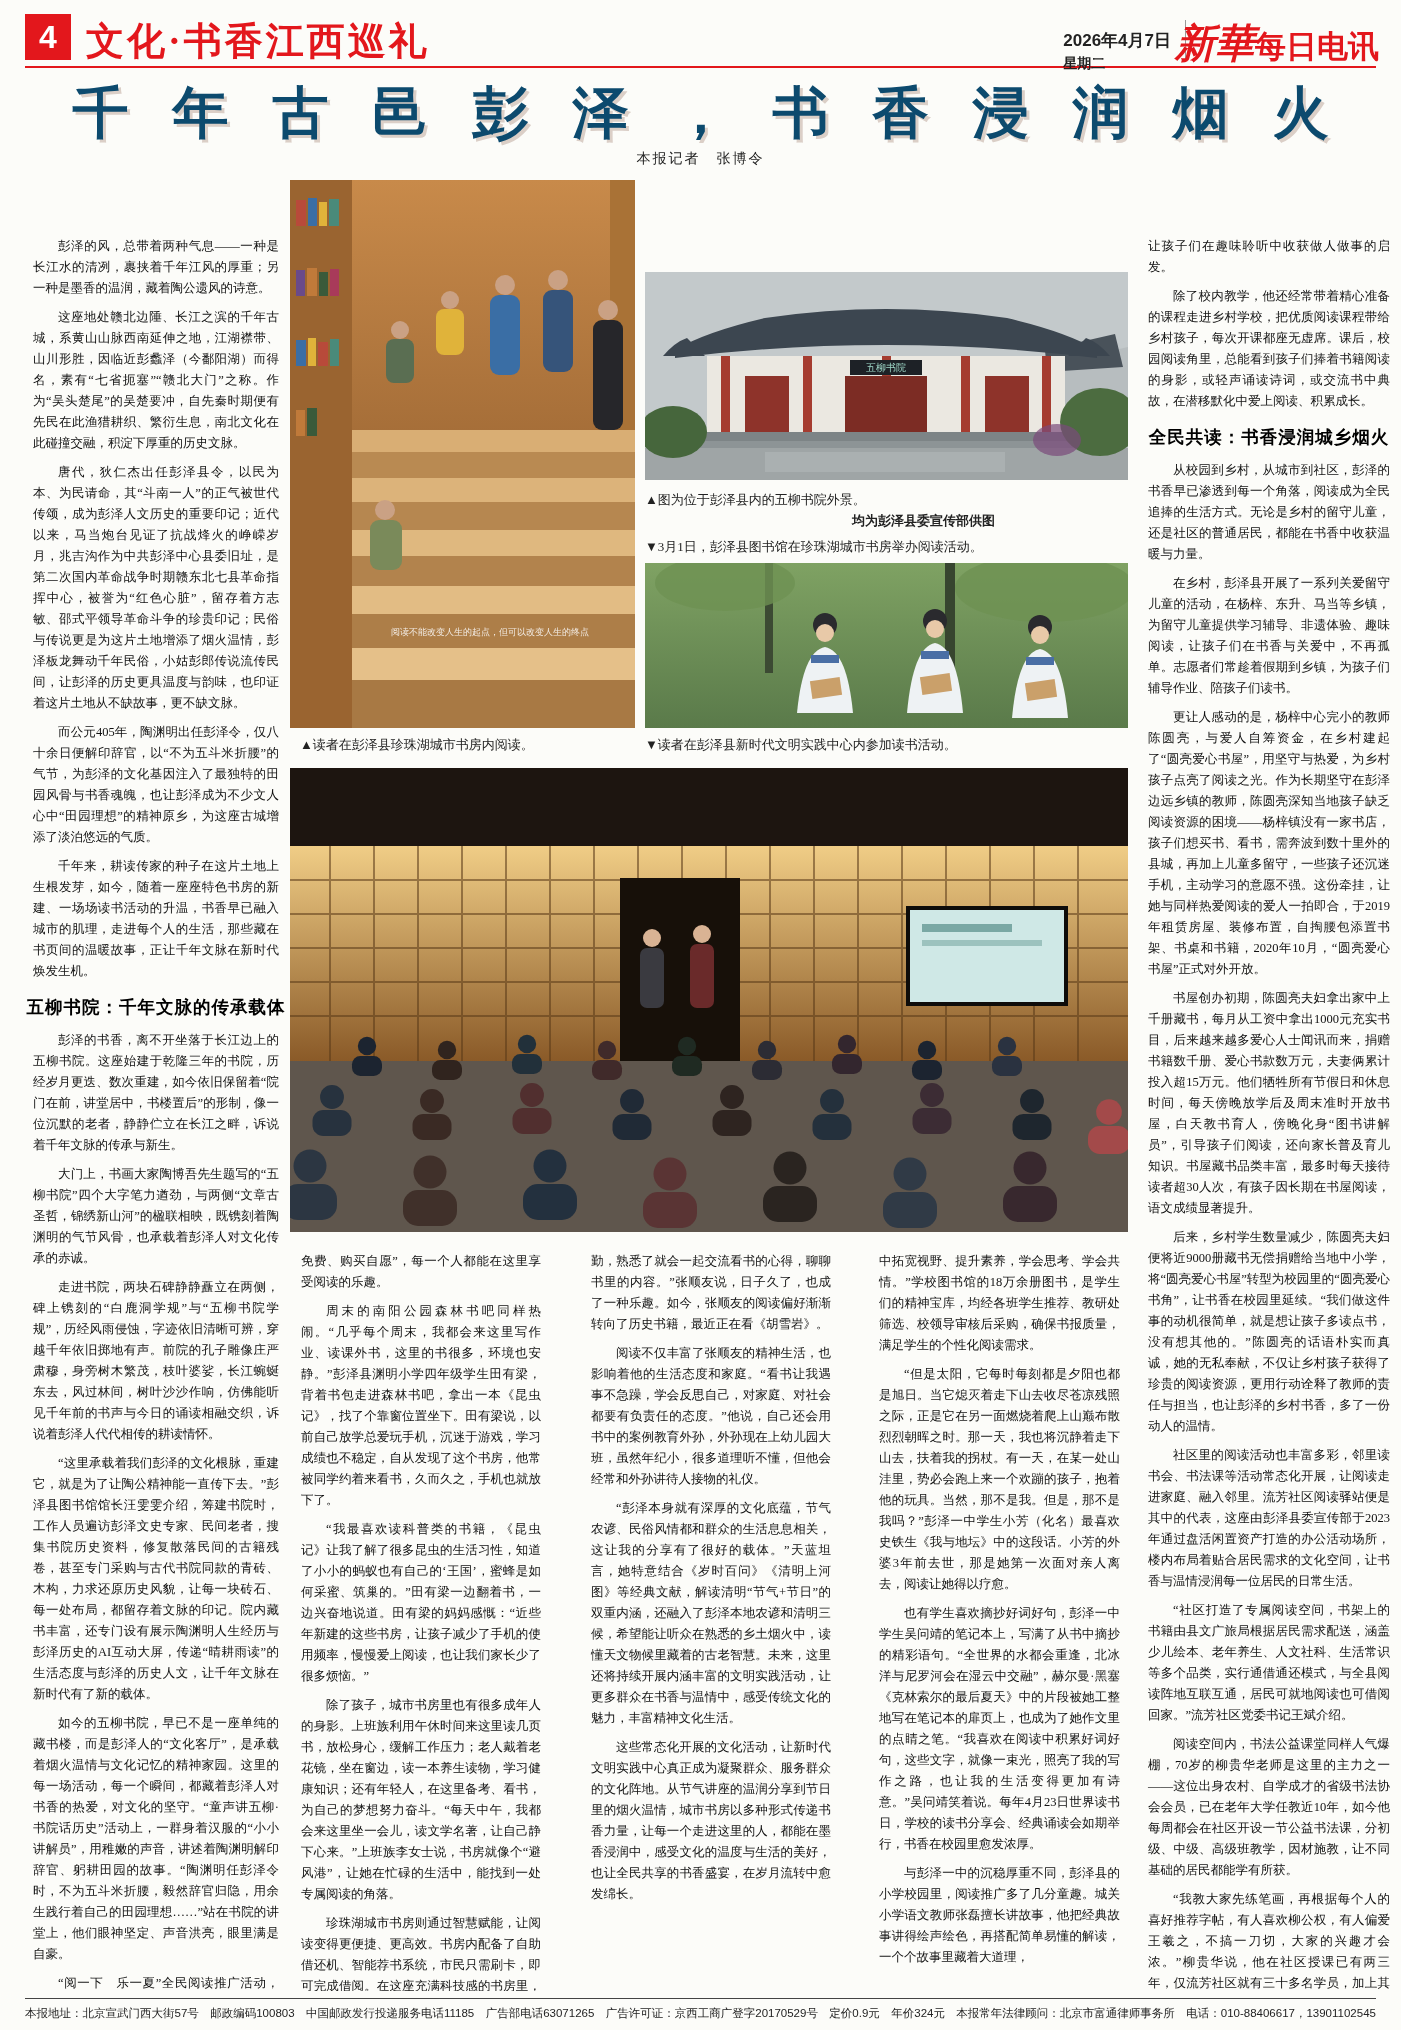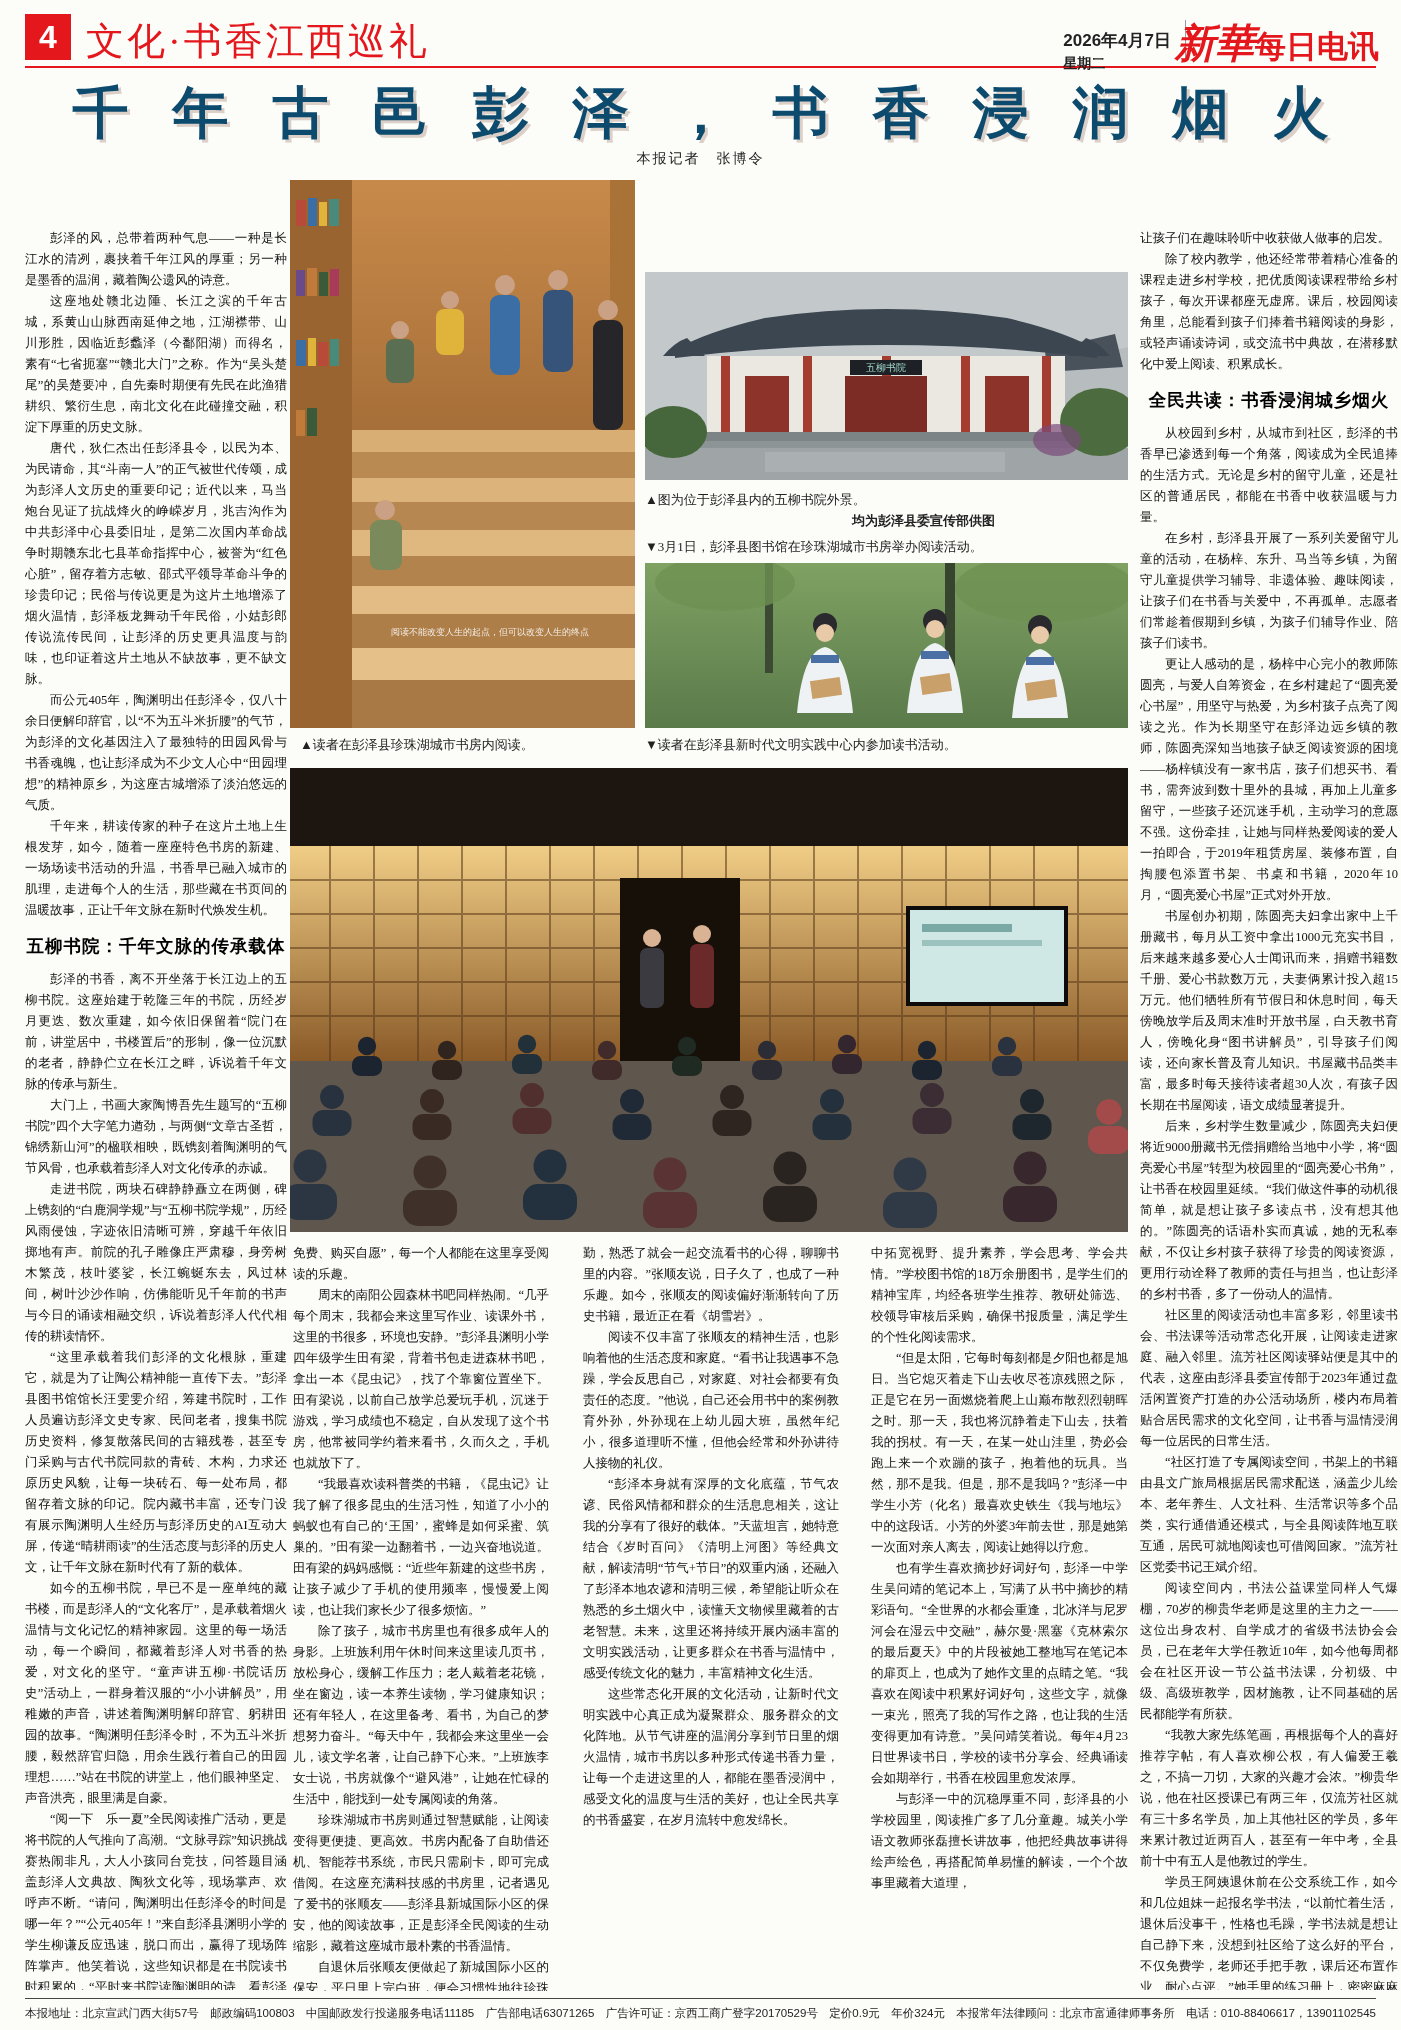--- a/index.html
+++ b/index.html
@@ -2,39 +2,39 @@
 <html><head>
 <meta charset="utf-8">
 <style>
   html,body{margin:0;padding:0;background:#e8e8e4;}
   .page{position:relative;width:1401px;height:2030px;background:#fcfcf9;margin:0 auto;
         font-family:"Liberation Serif","DejaVu Serif",serif;color:#141414;overflow:hidden;}
   
   .pagenum{position:absolute;left:25px;top:14px;width:46px;height:46px;background:#e3171c;
            color:#fff;font-family:"Liberation Sans",sans-serif;font-weight:bold;font-size:32px;
            display:flex;align-items:center;justify-content:center;}
-  .section-title{position:absolute;left:86px;top:16px;font-size:38px;font-weight:normal;color:#e3171c;
+  .section-title{position:absolute;left:86px;top:16px;font-size:38px;font-weight:bold;color:#e3171c;
            letter-spacing:3px;font-family:"Liberation Serif",serif;}
   .header-rule{position:absolute;left:25px;top:66px;width:1351px;height:2px;background:#e3171c;}
   .dateblock{position:absolute;right:230px;top:29px;font-family:"Liberation Sans",sans-serif;
            font-weight:bold;color:#222;}
   .dateblock .d1{font-size:17px;}
   .dateblock .d2{font-size:14px;margin-top:3px;}
   .date-divider{position:absolute;right:215px;top:20px;width:1px;height:40px;background:#999;}
   .masthead{position:absolute;right:22px;top:16px;color:#e3171c;white-space:nowrap;}
   .masthead .m1{font-size:40px;font-style:italic;font-weight:bold;font-family:"Liberation Serif",serif;}
   .masthead .m2{font-size:31px;font-weight:bold;font-family:"Liberation Sans",sans-serif;}
   
   .headline{position:absolute;left:0;top:76px;width:100%;text-align:center;font-size:56px;font-weight:bold;
             color:#0c4a6e;letter-spacing:44px;text-indent:44px;white-space:nowrap;
             text-shadow:3px 3px 0 rgba(120,70,50,.25);}
   .byline{position:absolute;left:0;top:150px;width:100%;text-align:center;font-size:14px;color:#222;letter-spacing:2px;}
   
   .col{position:absolute;text-align:justify;font-size:12.5px;line-height:21px;overflow:hidden;color:#111;}
-  .col p{margin:0;text-indent:2em;}
+  .col p{margin:8px;text-indent:2em;}
   .col p.cont{text-indent:0;}
   .col h3{font-size:17.5px;font-family:"Liberation Sans",sans-serif;font-weight:bold;text-align:center;
           margin:15px 0 12px;letter-spacing:1px;color:#000;}
   #col-left{left:25px;top:228px;width:262px;height:1762px;}
   #col-mid1{left:293px;top:1243px;width:256px;height:748px;}
   #col-mid2{left:583px;top:1243px;width:256px;height:748px;}
   #col-mid3{left:871px;top:1243px;width:257px;height:748px;}
   #col-right{left:1140px;top:228px;width:258px;height:1762px;}
   
   .photo{position:absolute;overflow:hidden;background:#ccc;}

